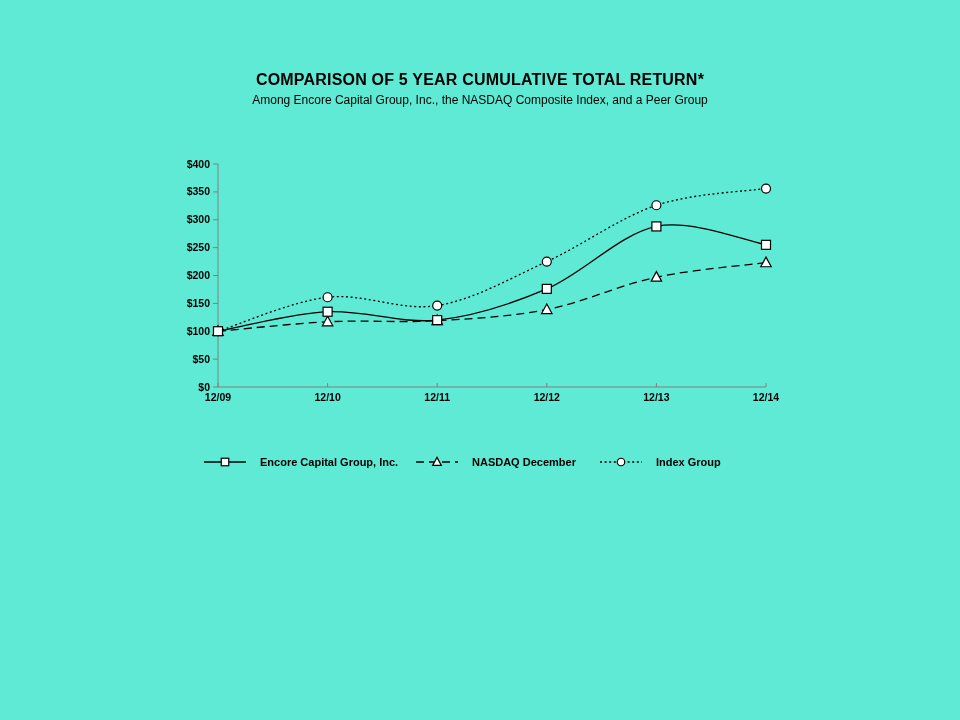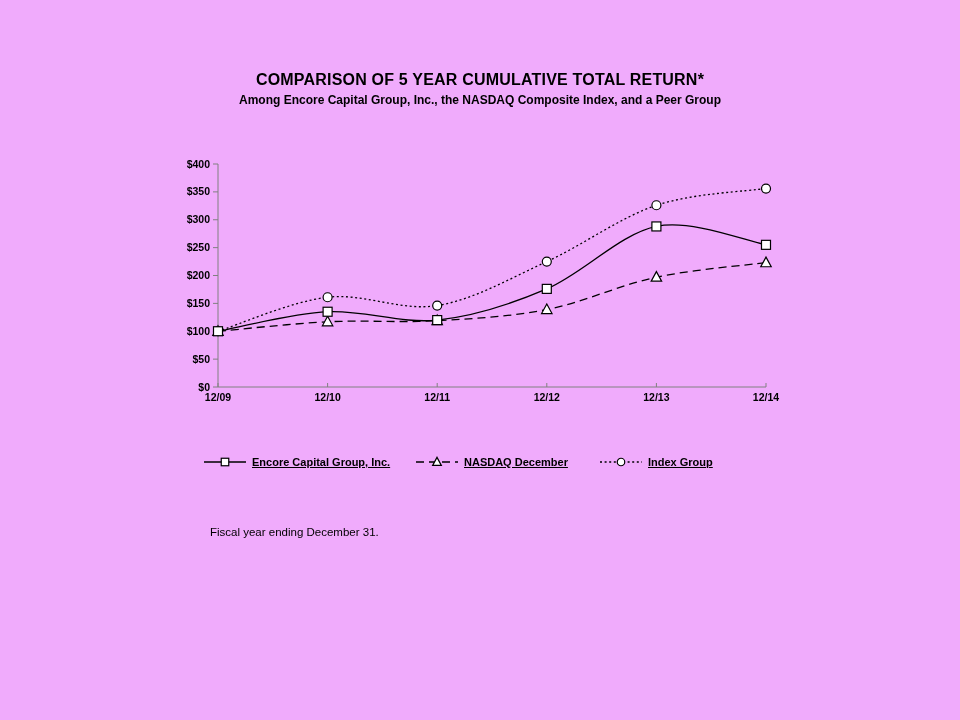--- a/index.html
+++ b/index.html
@@ -2,41 +2,41 @@
 <html><head>
 <meta charset="utf-8">
 <style>
   * { margin: 0; padding: 0; box-sizing: border-box; }
   html, body { background: #ffffff; }
   body { font-family: "Liberation Sans", sans-serif; color: #000000; }
   .page {
     position: relative;
     width: 960px;
     height: 720px;
-    background: #f0abfc;
+    background: #5eead4;
     overflow: hidden;
   }
   .title {
     position: absolute;
     top: 71px;
     left: 0;
     width: 960px;
     text-align: center;
     font-size: 16px;
     font-weight: bold;
     letter-spacing: 0.2px;
   }
   .subtitle {
     position: absolute;
     top: 93px;
     left: 0;
     width: 960px;
     text-align: center;
     font-size: 12px;
-    font-weight: bold;
+    font-weight: normal;
   }
   #chart-svg {
     position: absolute;
     left: 150px;
     top: 148px;
     width: 680px;
     height: 280px;
   }
   .legend {
     position: absolute;
@@ -51,23 +51,22 @@
     display: flex;
     align-items: center;
   }
   .legend-item.l0 { left: 204px; }
   .legend-item.l1 { left: 416px; }
   .legend-item.l2 { left: 600px; }
   .legend-sample { width: 42px; height: 14px; display: block; }
   .legend-label {
     font-size: 11px;
     font-weight: bold;
-    margin-left: 6px;
+    margin-left: 14px;
     white-space: nowrap;
-    text-decoration: underline;
   }
   .footnote {
     position: absolute;
     left: 210px;
     top: 526px;
     font-size: 11.5px;
     line-height: 13.8px;
     font-weight: normal;
   }
   svg text {
@@ -158,16 +157,15 @@
     <div class="legend-item l2">
       <svg class="legend-sample" viewBox="0 0 42 14" xmlns="http://www.w3.org/2000/svg">
           <line x1="0" y1="7" x2="42" y2="7" stroke="#000000" stroke-width="1.3" stroke-dasharray="2,2.6"></line>
           <circle cx="21" cy="7" r="3.75" fill="#ffffff" stroke="#000000" stroke-width="1.2"></circle>
         </svg>
       <span class="legend-label">Index Group</span>
     </div>
   </div>
 
   <div class="footnote">
-    <div>Fiscal year ending December 31.</div>
   </div>
 
 </div>
 
 </body></html>

